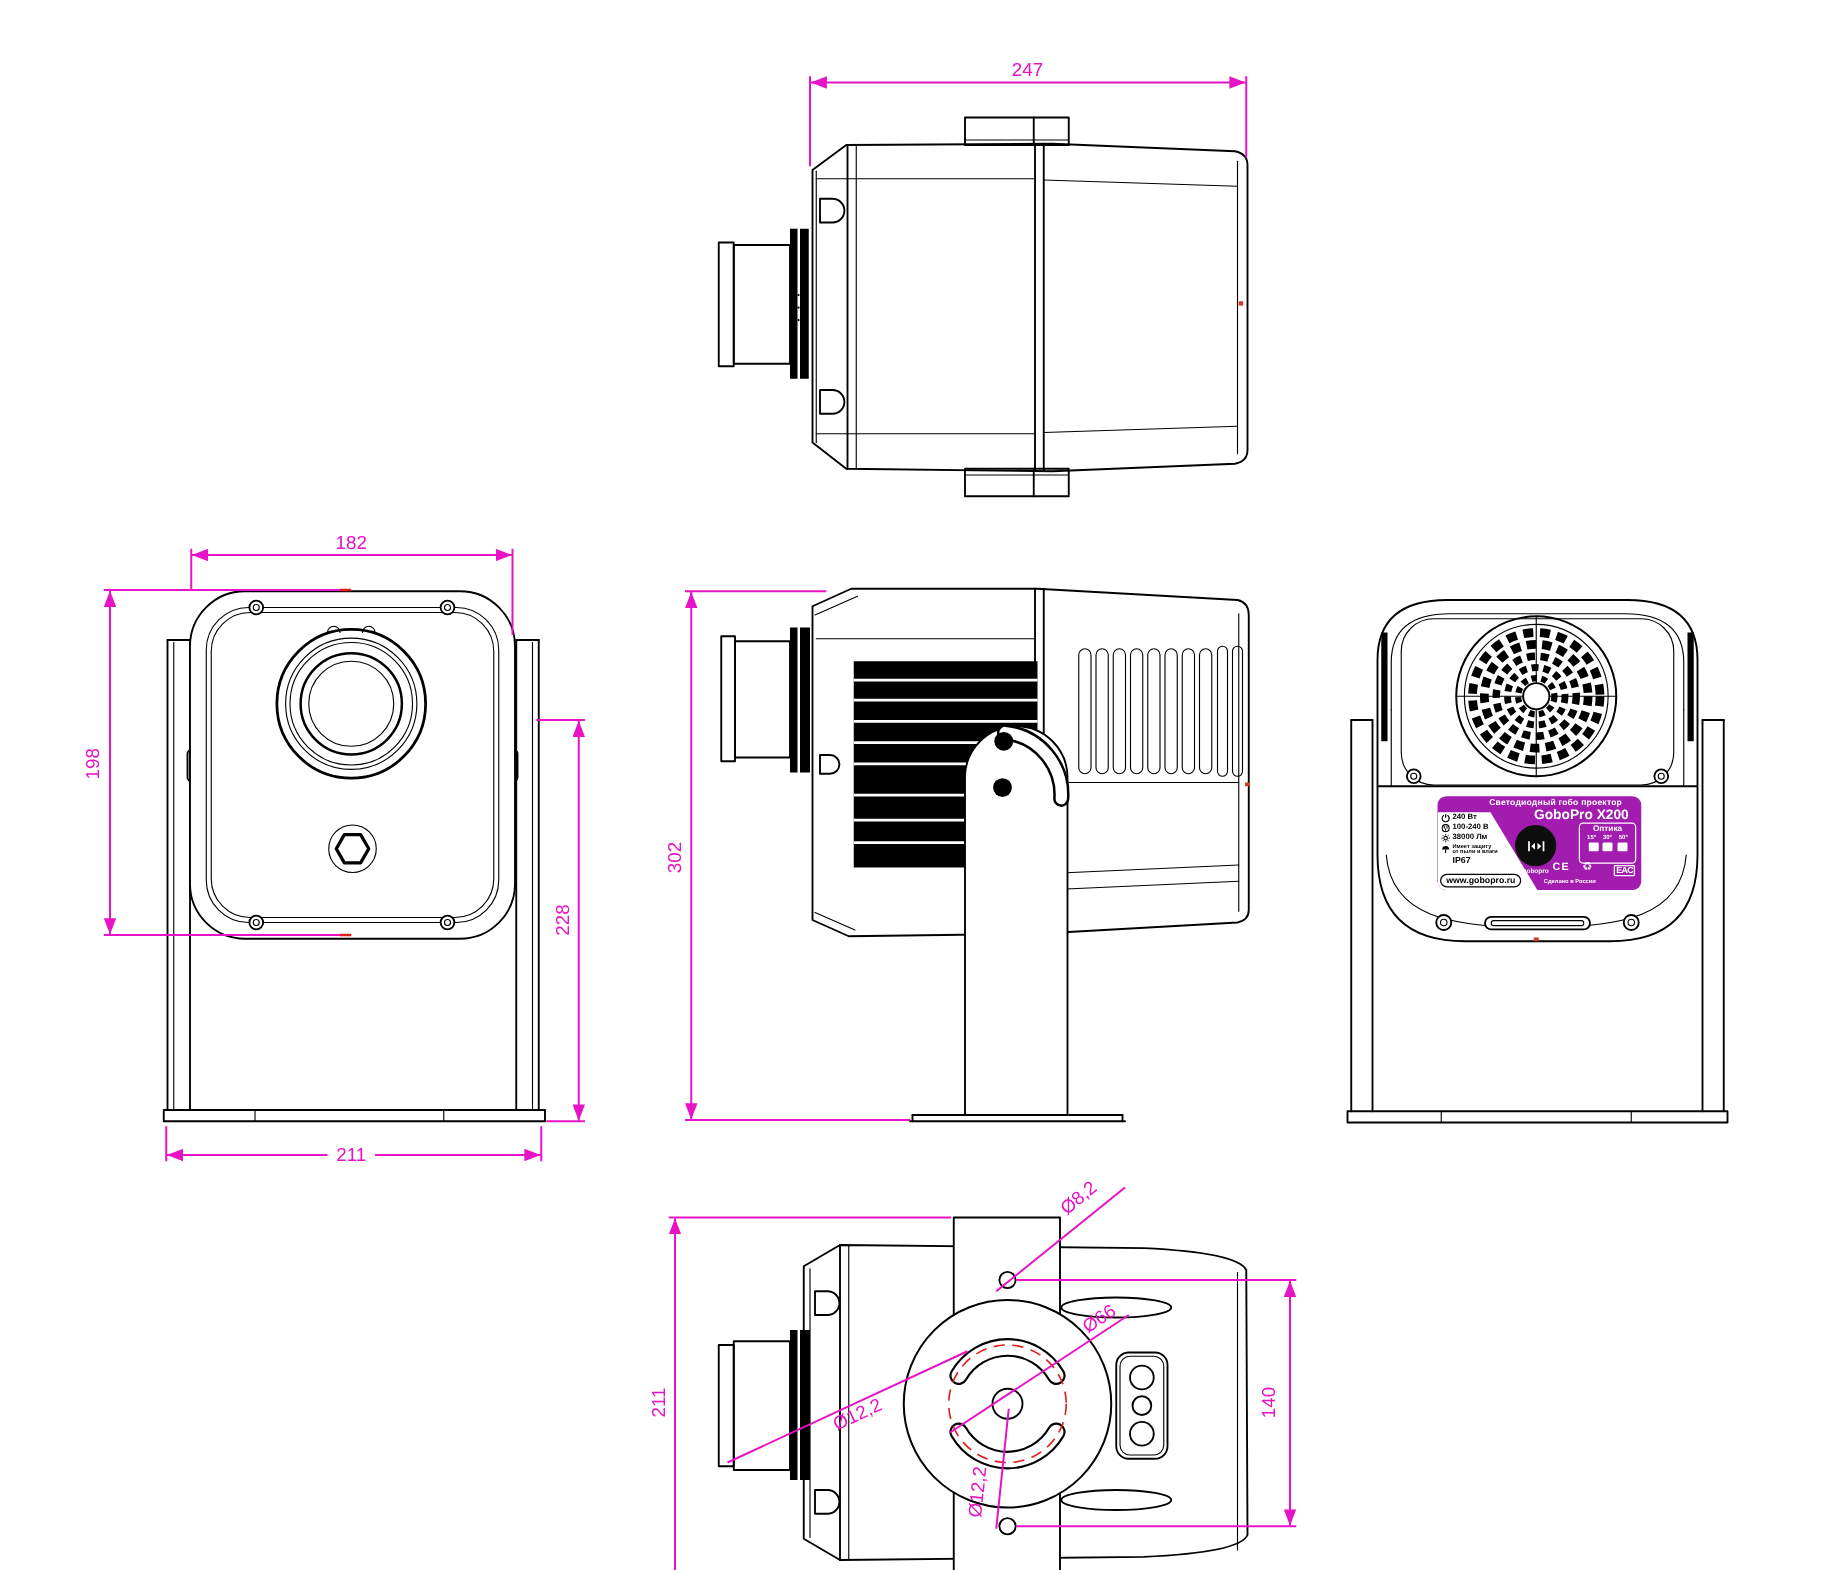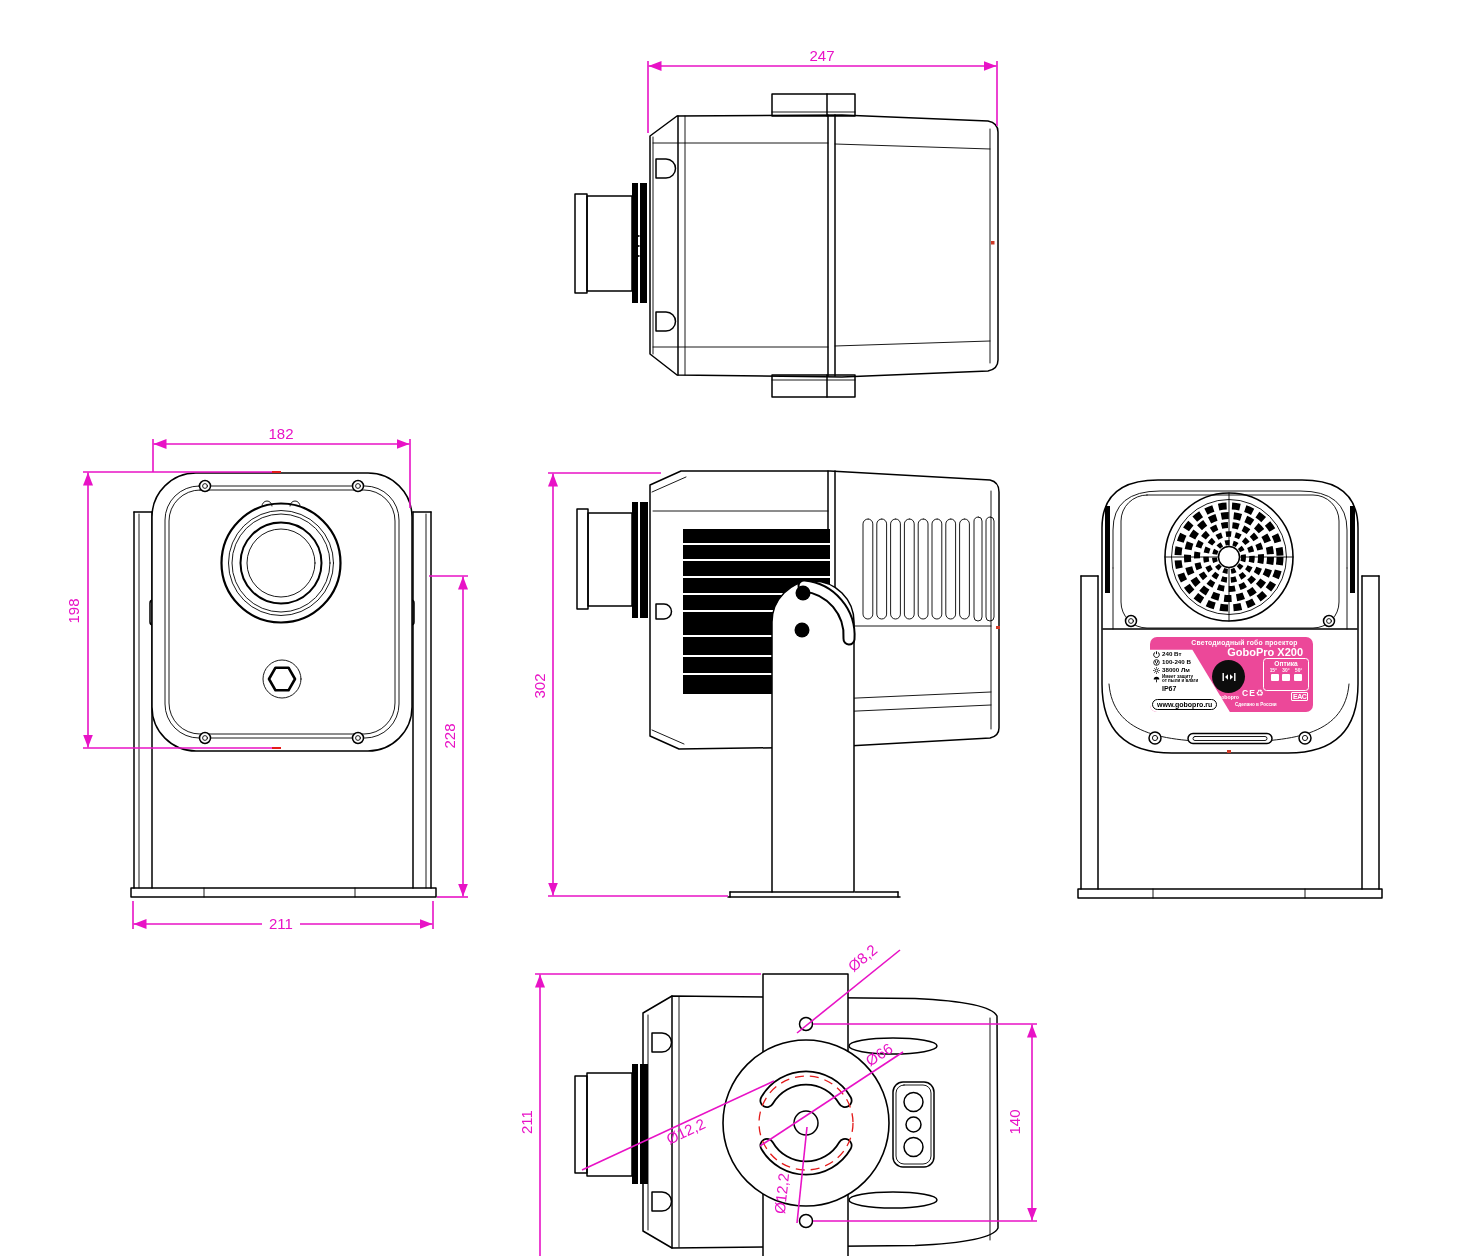--- a/index.html
+++ b/index.html
@@ -9,21 +9,21 @@
   svg .ln{fill:none;stroke:#000;stroke-width:1.5;stroke-linecap:round;stroke-linejoin:round;}
   svg .thin{fill:none;stroke:#000;stroke-width:0.9;stroke-linecap:round;}
   svg .wfill{fill:#fff;}
   svg .bfill{fill:#000;stroke:none;}
   svg .dim{fill:none;stroke:#E812C6;stroke-width:1.6;stroke-linecap:butt;}
   svg .dimtext{fill:#E812C6;stroke:none;font-size:15px;font-family:"Liberation Sans",sans-serif;}
   svg .redln{stroke:#E31B1B;}
   svg .redfill{fill:#D03A28;stroke:none;}
   svg text{user-select:none;}
   
-  .label{position:absolute;left:1150px;top:601px;width:163px;height:75px;background:#ec4899;
+  .label{position:absolute;left:1150px;top:601px;width:163px;height:75px;background:#a21caf;
          border-radius:7px;z-index:5;overflow:hidden;color:#fff;}
   .lbl-white{position:absolute;inset:0;background:#fff;
              clip-path:polygon(0 17%,26% 17%,49% 100%,0 100%);}
   .lbl-title1{position:absolute;top:1.5px;left:28px;right:2px;text-align:center;
               font-size:6.8px;font-weight:700;letter-spacing:.2px;}
   .lbl-title2{position:absolute;top:9px;left:0;right:10px;text-align:right;
               font-size:11px;font-weight:800;}
   .lbl-specs{position:absolute;left:3px;top:13.5px;width:46px;color:#000;display:flex;
              flex-direction:column;gap:1px;}
   .sr{display:flex;align-items:center;gap:2px;font-size:6.2px;font-weight:700;line-height:1.05;color:#000;}
@@ -35,21 +35,21 @@
   .lbl-brand{position:absolute;left:56px;top:57px;width:45px;text-align:center;
              font-size:5.2px;font-weight:700;}
   .lbl-optics{position:absolute;right:4px;top:21px;width:44px;height:31px;border:1px solid #fff;
               border-radius:3.5px;text-align:center;}
   .lbl-optics-title{font-size:6.6px;font-weight:700;margin-top:1px;}
   .lbl-optics-vals{display:flex;justify-content:space-around;font-size:4.8px;font-weight:700;
                    padding:0 3px;margin-top:.5px;}
   .lbl-optics-boxes{display:flex;justify-content:center;gap:3.5px;margin-top:1.5px;}
   .obox{width:8px;height:7px;background:#fff;border-radius:1px;}
   .lbl-ce{position:absolute;left:92px;top:51px;font-size:8.5px;font-weight:700;
-          letter-spacing:1px;display:flex;gap:0;align-items:center;}
+          letter-spacing:1px;display:flex;gap:10px;align-items:center;}
   .lbl-re{font-size:9px;font-weight:400;}
   .lbl-made{position:absolute;left:85px;top:65px;font-size:4.6px;font-weight:700;}
   .lbl-eac{position:absolute;left:141px;top:55px;font-size:7px;font-weight:800;
            letter-spacing:-0.5px;border:0.8px solid #fff;padding:0 1px;border-radius:1px;}
   .lbl-site{position:absolute;left:2px;bottom:2.5px;background:#fff;color:#000;
             border:1px solid #000;border-radius:6px;padding:0.5px 4px 1px 4px;
             font-size:7px;font-weight:800;}
 </style>
 </head>
 <body>

